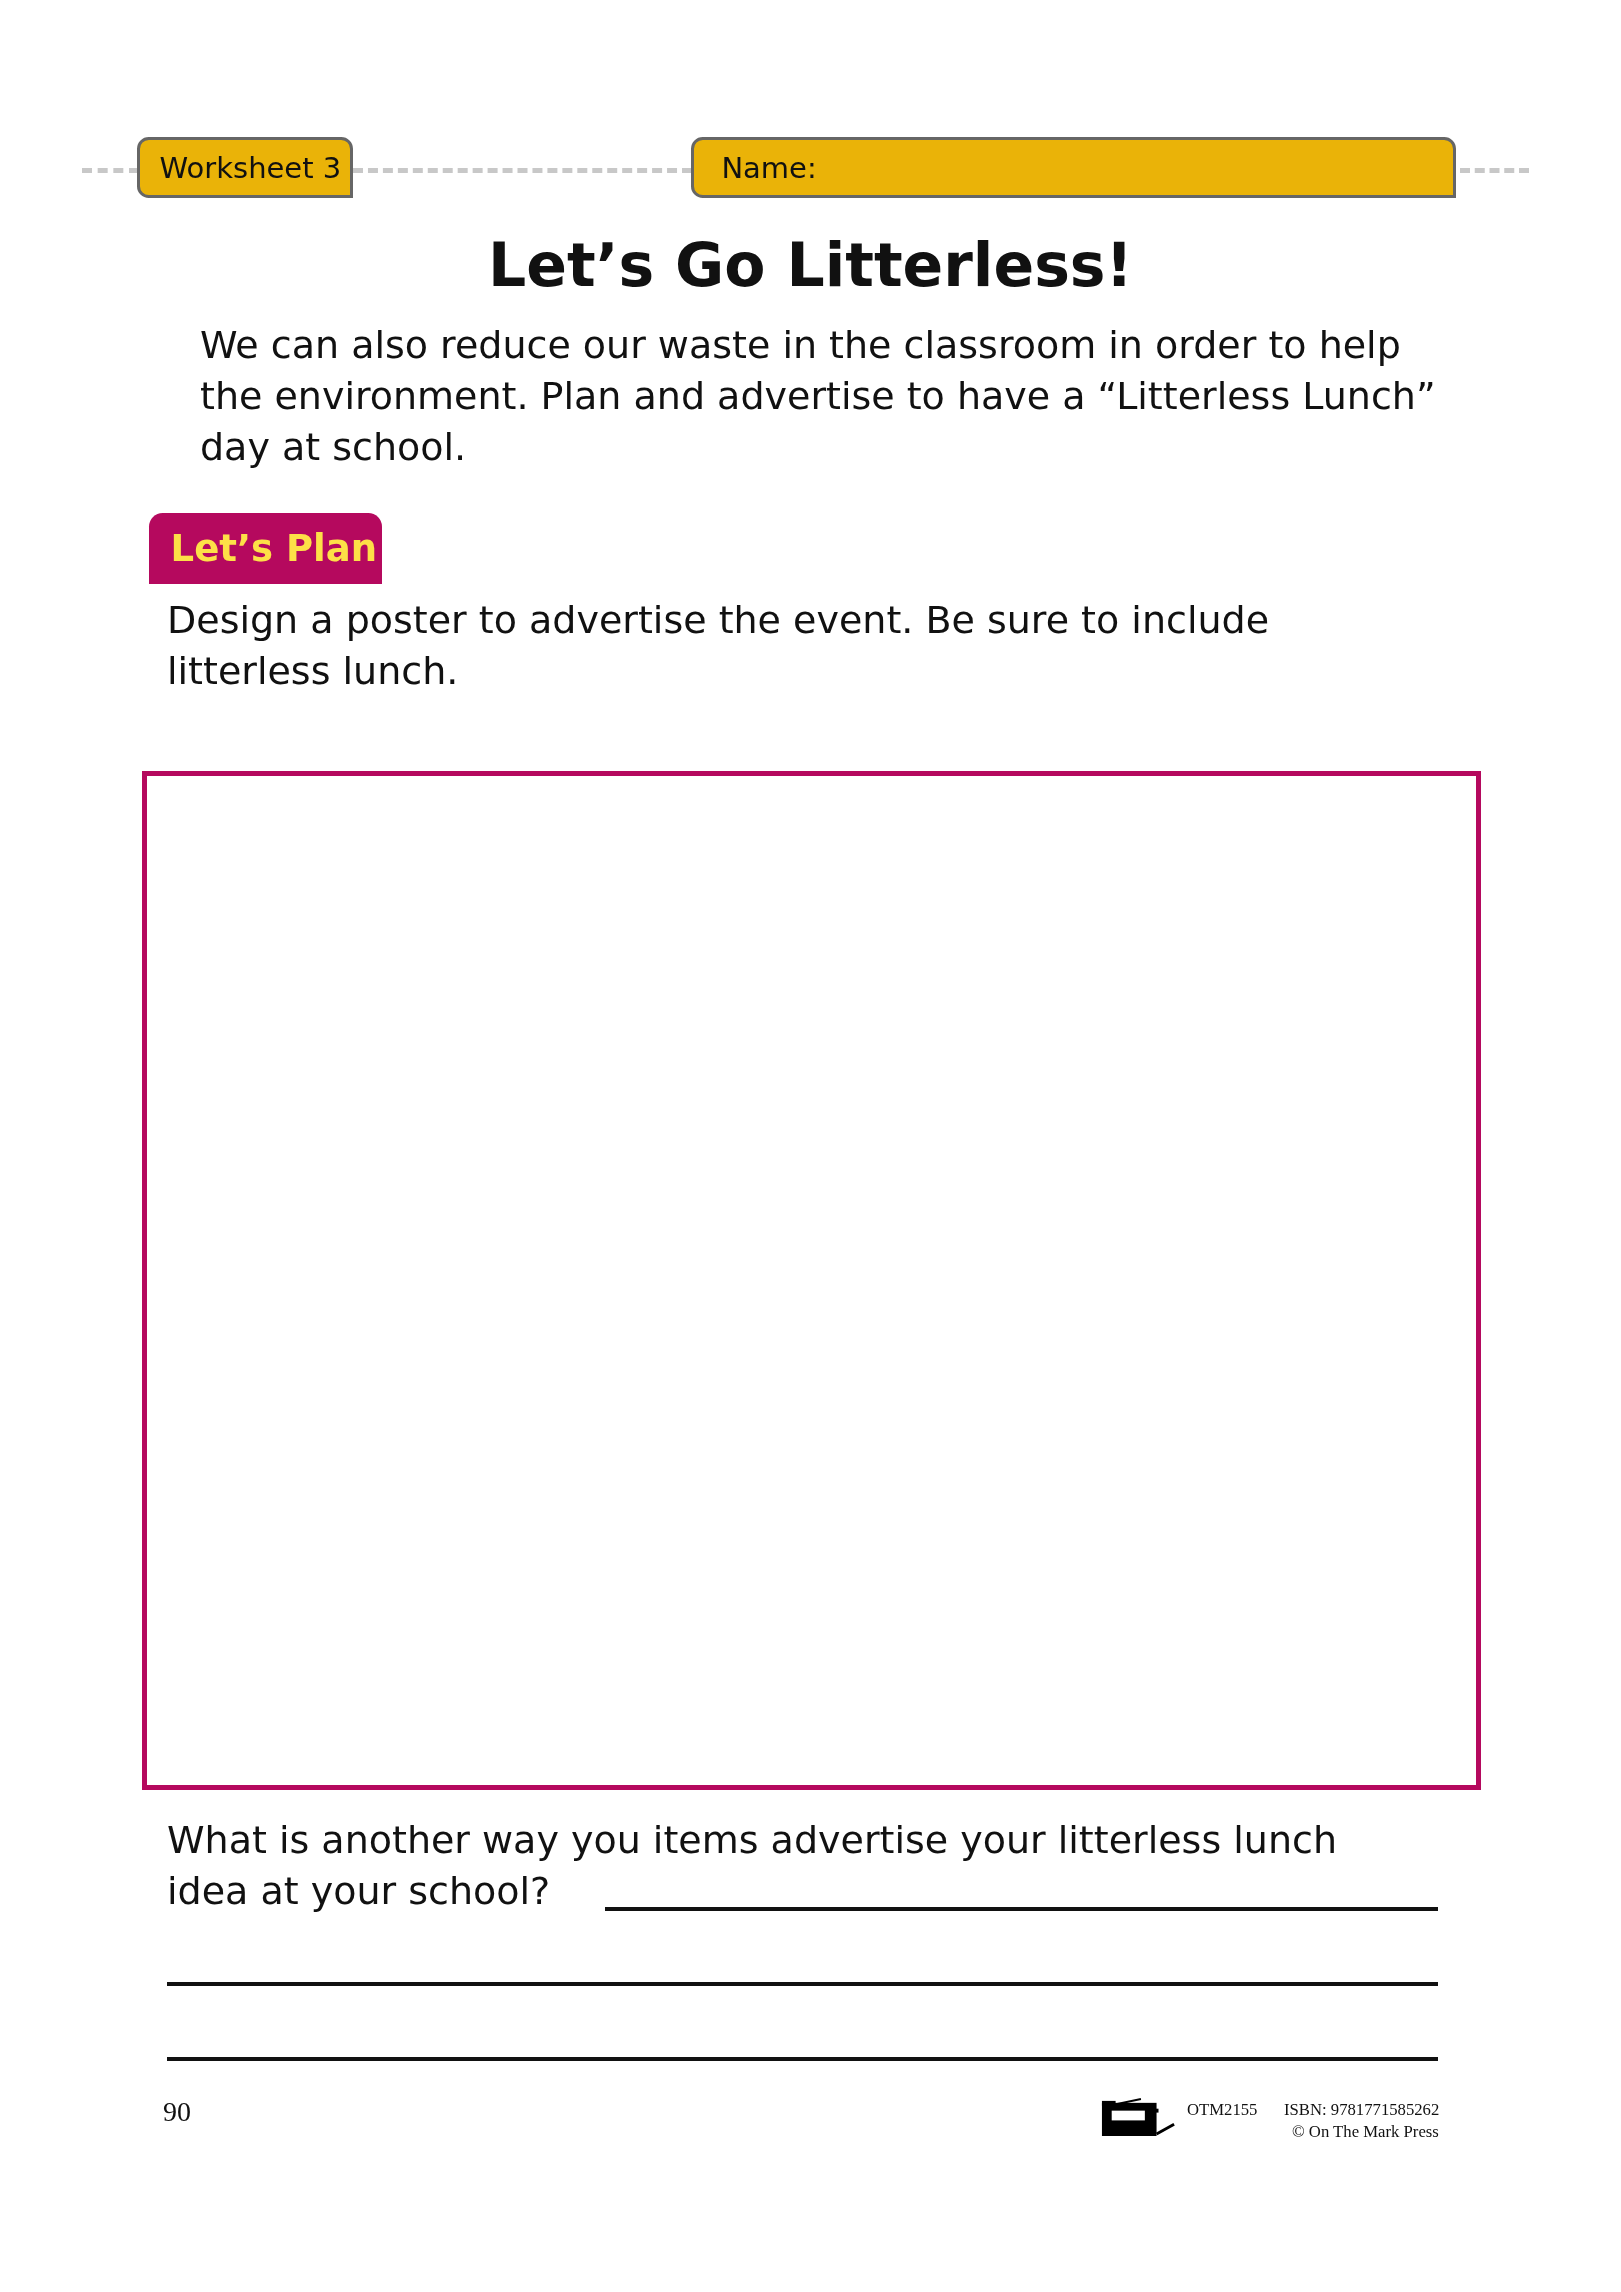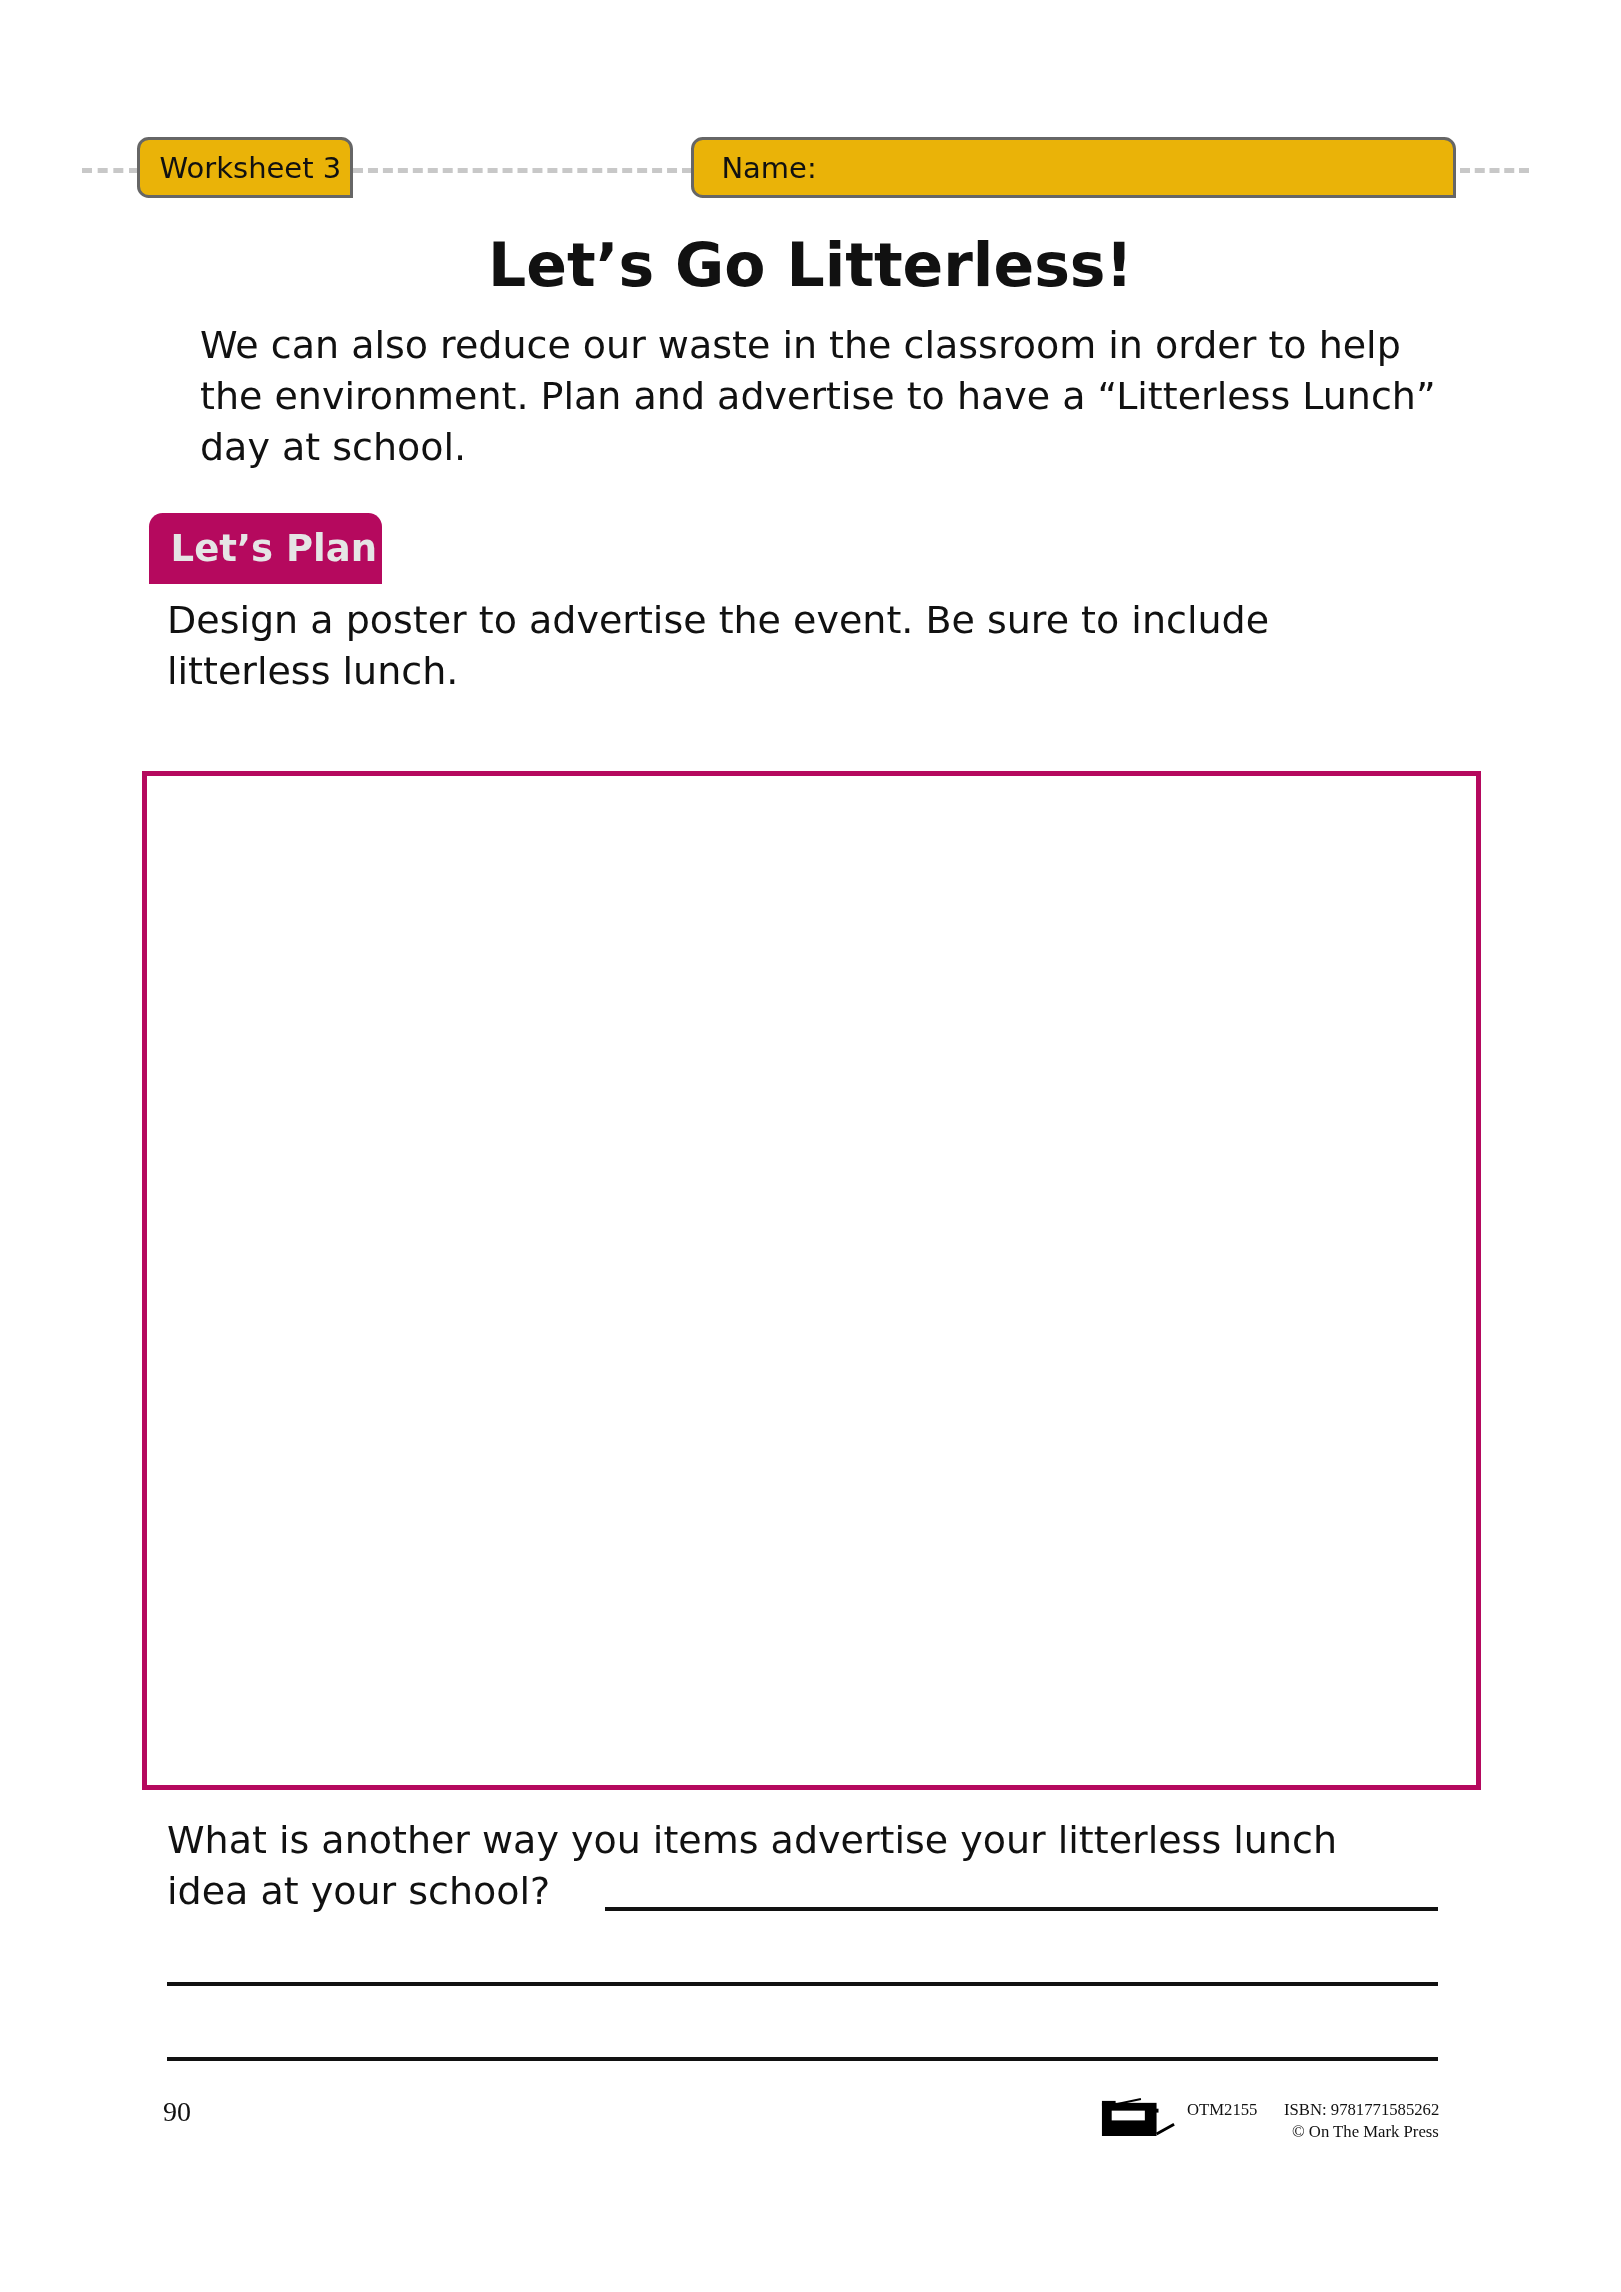--- a/index.html
+++ b/index.html
@@ -10,21 +10,21 @@
   
   .dash { position: absolute; height: 0; border-top: 5.9px dashed #c8c8c8; top: 168px; }
   .tabbox { position: absolute; background: #eab308; border: 3.9px solid #666;
             border-radius: 11.8px 11.8px 0 11.8px; box-sizing: border-box; }
   .tabbox span { position: absolute; left: 19.6px; top: 50%; transform: translateY(-50%);
                  font-size: 29px; color: #111; white-space: nowrap; }
 
   .title { left: 0; width: 1621px; top: 230px; text-align: center; font-size: 60px;
            font-weight: bold; letter-spacing: 0px; }
   .para { font-size: 38px; line-height: 51px; color: #111; }
-  .pill { background: #b5095e; color: #e5e5e5; font-weight: bold; font-size: 37px;
+  .pill { background: #b5095e; color: #fde047; font-weight: bold; font-size: 37px;
           border-radius: 13.7px 13.7px 0 0; box-sizing: border-box; padding: 0 0 0 21.6px;
           line-height: 71px; }
   .poster { border: 5.9px solid #b5095e; box-sizing: border-box; background: #fff; }
   .rule { height: 3.9px; background: #111; }
   .serif { font-family: "Liberation Serif", serif; }
 </style>
 </head>
 <body>
 
 <div class="dash" style="left:82px; width:57px;"></div>

